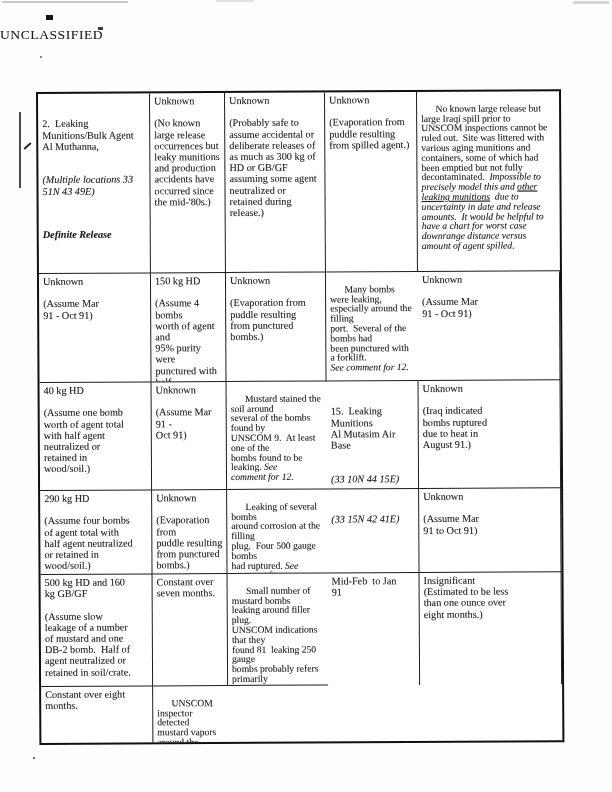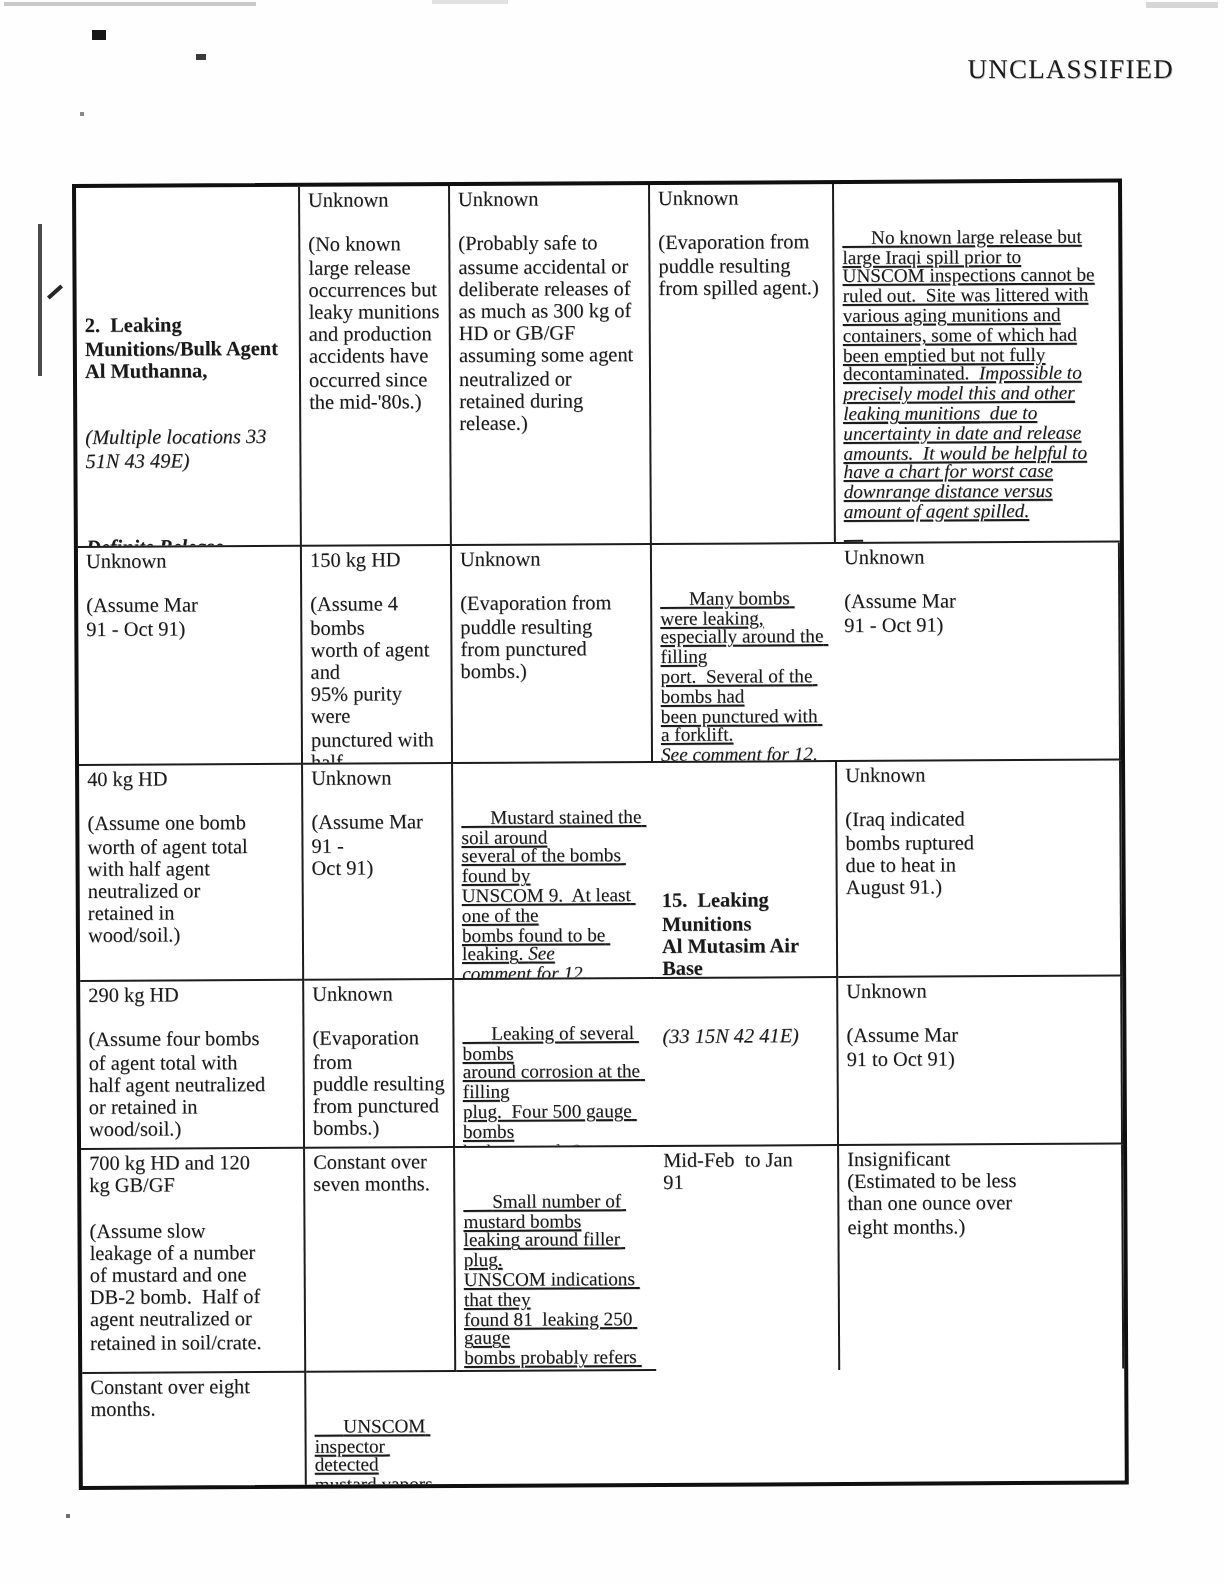--- a/index.html
+++ b/index.html
@@ -6,21 +6,21 @@
   .page{
     position:relative;
     width:612px;height:792px;
     background:#fefefe;
     overflow:hidden;
     font-family:"Liberation Serif","DejaVu Serif",serif;
     color:#1a1a1a;
   }
   .classification{
     position:absolute;top:27px;left:0;width:587px;
-    text-align:right;
+    text-align:left;
     font-size:13.5px;letter-spacing:.6px;
     color:#1c1c1c;
     text-shadow:.3px .3px 0 rgba(0,0,0,.25);
   }
   
   .doc-table{
     position:absolute;left:36px;top:92px;
     width:521px;height:649px;
     display:grid;
     grid-template-columns:112px 75px 100px 92px 142px;
@@ -38,24 +38,24 @@
     padding:2px 4px 0 4px;
     overflow:hidden;
     white-space:pre-wrap;
     font-size:10.2px;line-height:11.2px;
     text-shadow:.25px .25px 0 rgba(0,0,0,.28);
     vertical-align:top;
   }
   .cell.lastcol{border-right:none;}
   .cell.lastrow{border-bottom:none;}
   .cell span{white-space:pre-wrap;}
-  .site-title{display:block;font-weight:bold;margin-top:40px;}
+  .site-title{display:block;font-weight:normal;}
   .site-loc{display:block;font-style:italic;}
   .site-rel{display:block;font-weight:bold;font-style:italic;margin-top:10px;}
-  .c5{font-size:9.6px;line-height:9.8px;padding-top:13px;text-decoration:underline;}
+  .c5{font-size:9.6px;line-height:9.8px;padding-top:2px;}
   .it{font-style:italic;}
   .un{font-style:italic;text-decoration:underline;}
   
   .art{position:absolute;}
 </style>
 </head>
 <body>
 
 <div class="page">
 
@@ -210,21 +210,21 @@
     </div>
 
     <div class="cell c1">
       <span class="site-loc">(33 15N 42 41E)</span>
       
     </div>
     <div class="cell c2">Unknown
 
 (Assume Mar
 91 to Oct 91)</div>
-    <div class="cell c3">700 kg HD and 120
+    <div class="cell c3">500 kg HD and 160
 kg GB/GF
 
 (Assume slow
 leakage of a number
 of mustard and one
 DB-2 bomb.  Half of
 agent neutralized or
 retained in soil/crate.</div>
     <div class="cell c4">Constant over
 seven months.</div>

